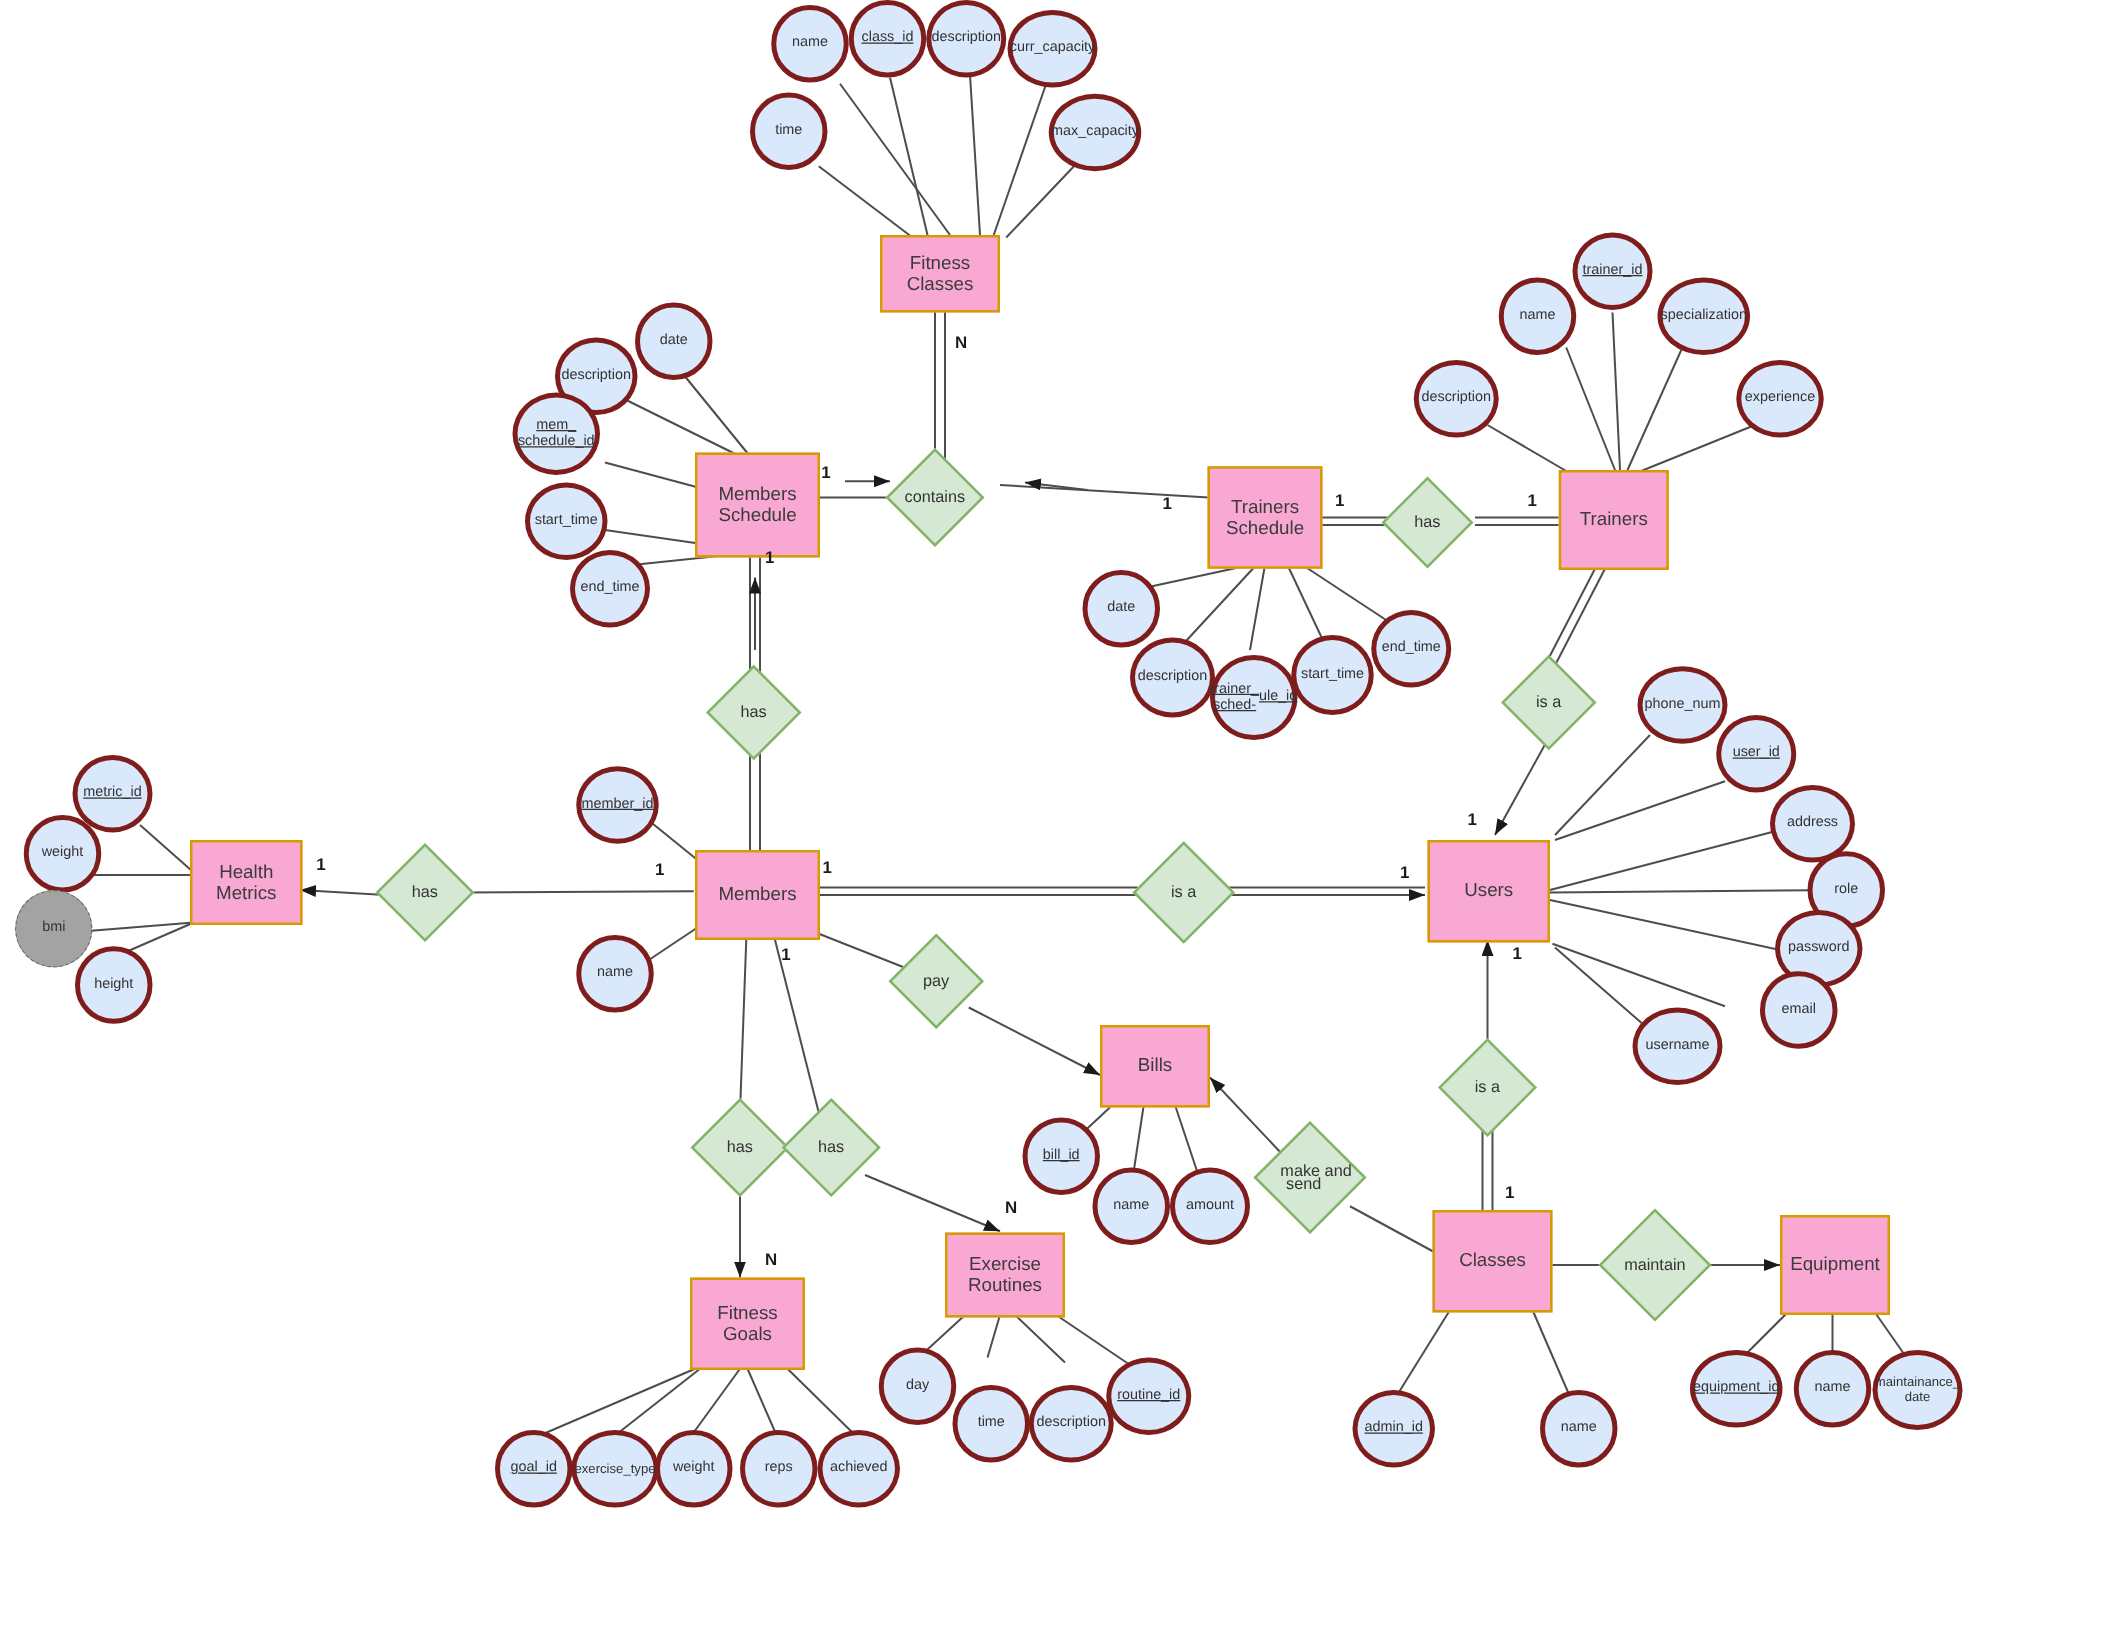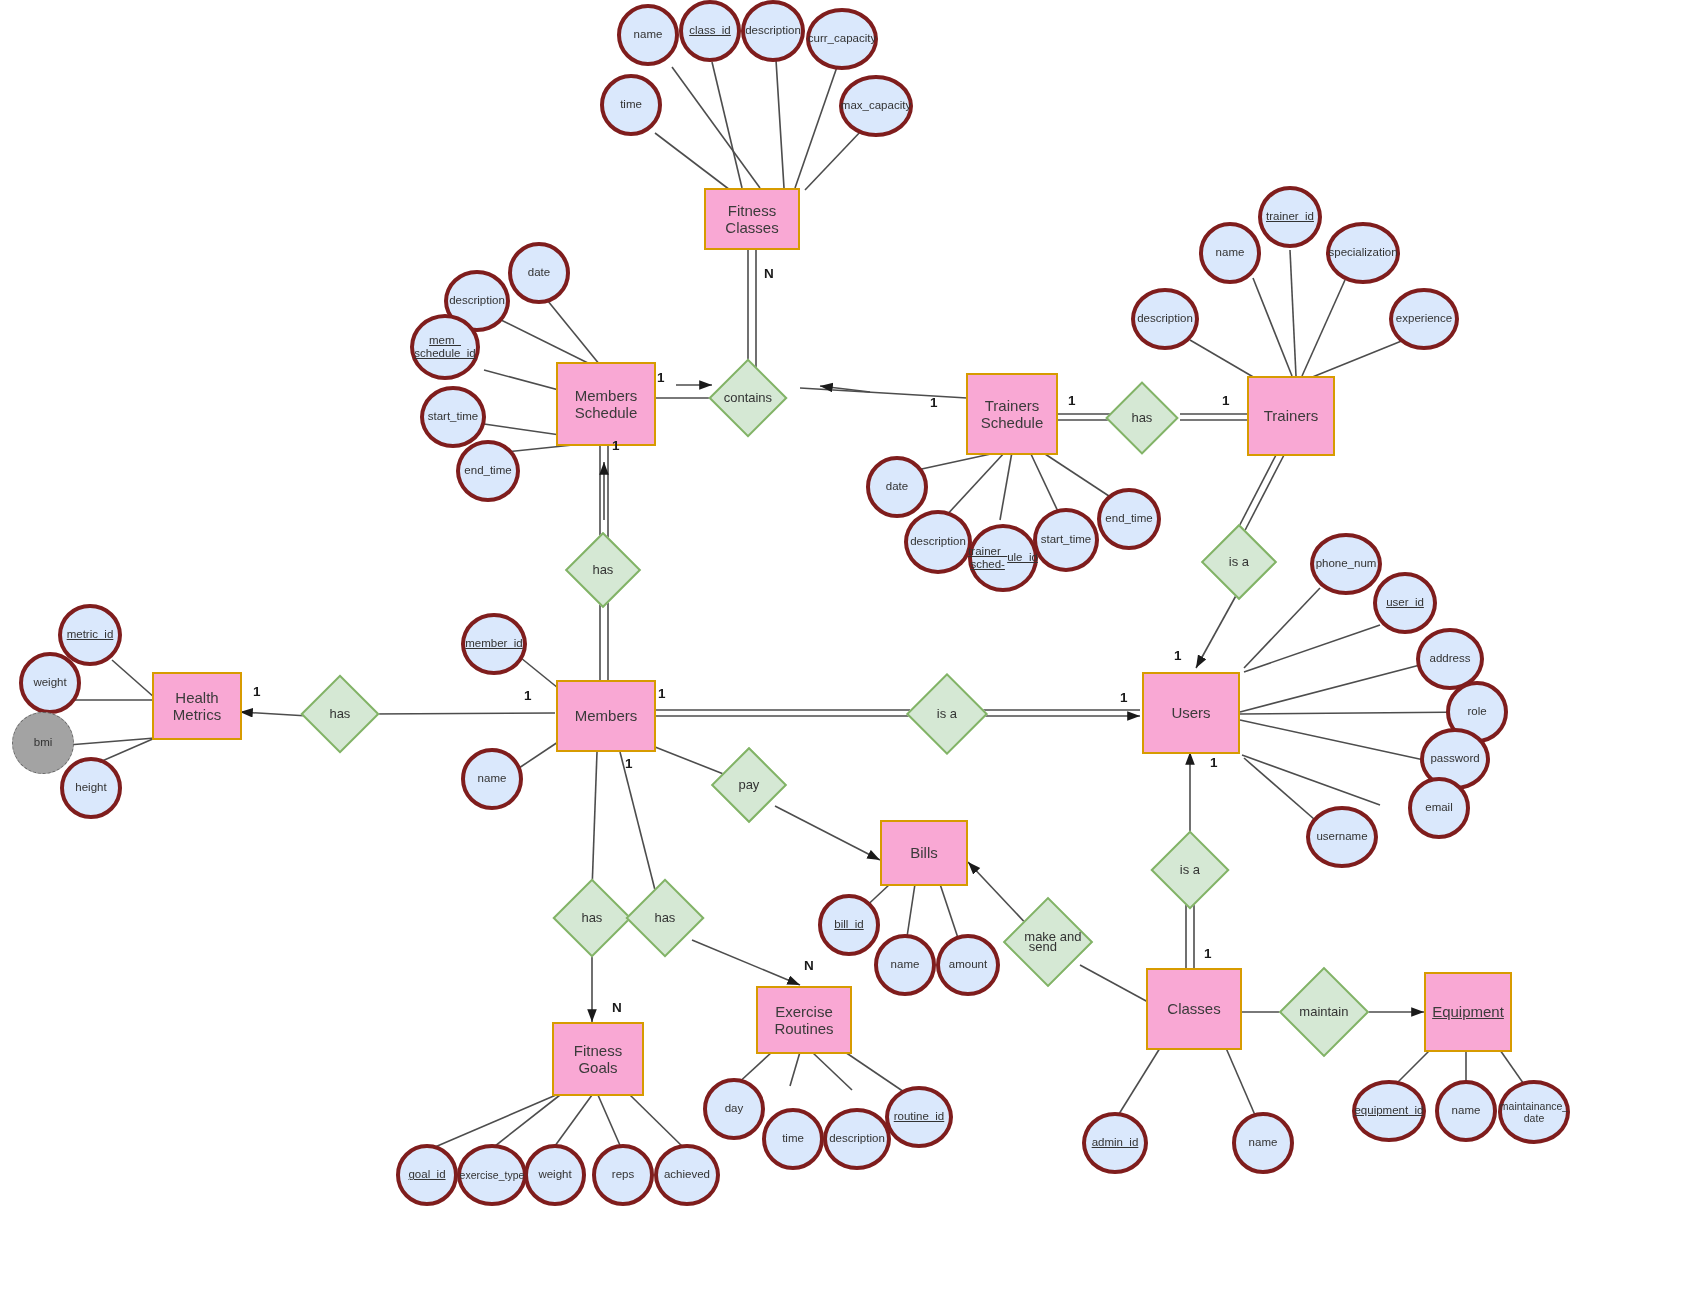--- a/index.html
+++ b/index.html
@@ -190,21 +190,21 @@
   </div>
 
   <div class="entity" style="left:880px;top:820px;width:88px;height:66px;">
     <span>Bills</span>
   </div>
 
   <div class="entity" style="left:1146px;top:968px;width:96px;height:82px;">
     <span>Classes</span>
   </div>
 
-  <div class="entity" style="left:1424px;top:972px;width:88px;height:80px;text-decoration:underline;">
+  <div class="entity" style="left:1424px;top:972px;width:88px;height:80px;">
     <span>Equipment</span>
   </div>
 
   <div class="entity" style="left:552px;top:1022px;width:92px;height:74px;">
     <span>Fitness Goals</span>
   </div>
 
   <div class="entity" style="left:756px;top:986px;width:96px;height:68px;flex-direction:column;">
     <span>Exercise</span>
     <span>Routines</span>

